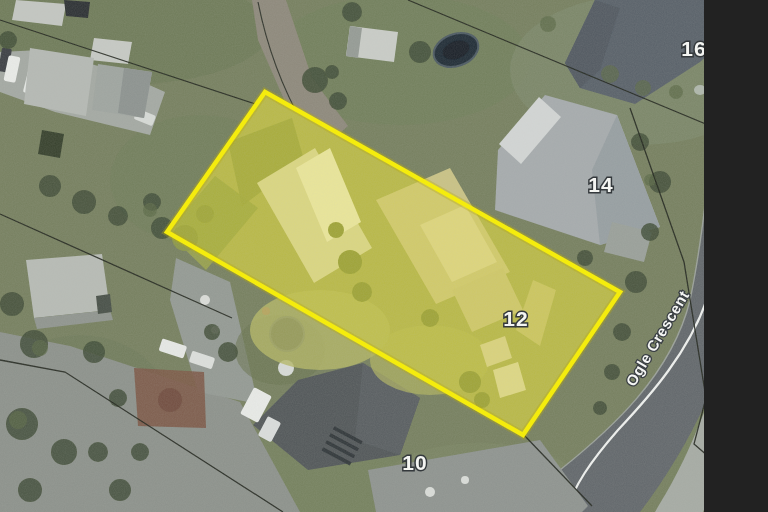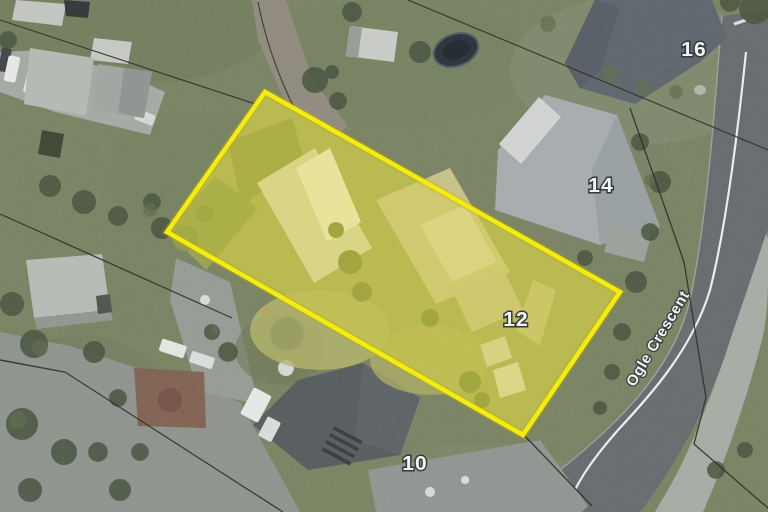--- a/index.html
+++ b/index.html
@@ -1,18 +1,18 @@
 <!DOCTYPE html>
 <html><head>
 <meta charset="utf-8">
 <style>
   html,body{margin:0;padding:0;background:#222;}
   .stage{
     position:relative;
-    width:768px;height:512px;
+    width:704px;height:512px;
     overflow:hidden;
     font-family:"Liberation Sans", sans-serif;
     background:#778060;
   }
   .stage svg{display:block;}
   text.parcel-num{
     font-family:"Liberation Sans", sans-serif;
     font-weight:bold;
     font-size:21px;
     fill:#f4f5f2;

